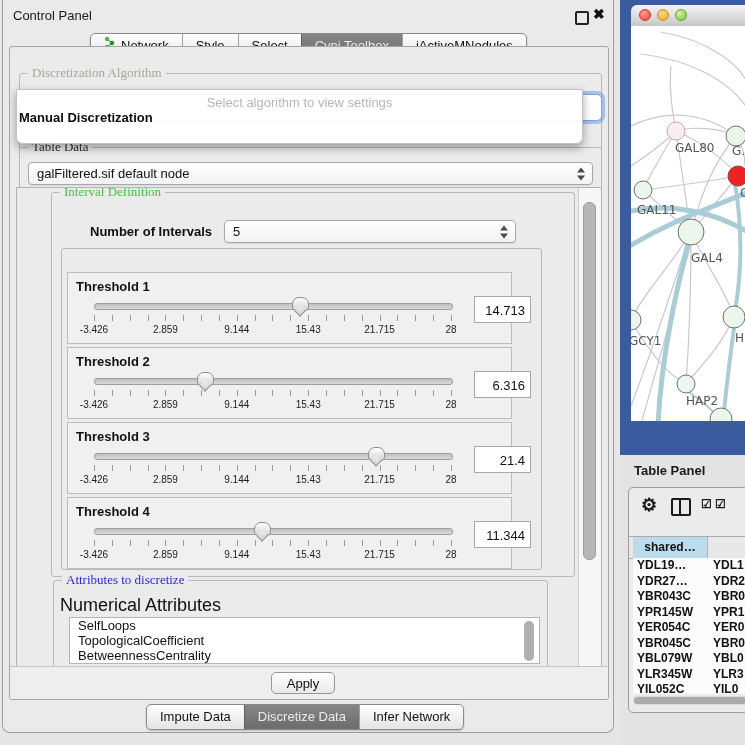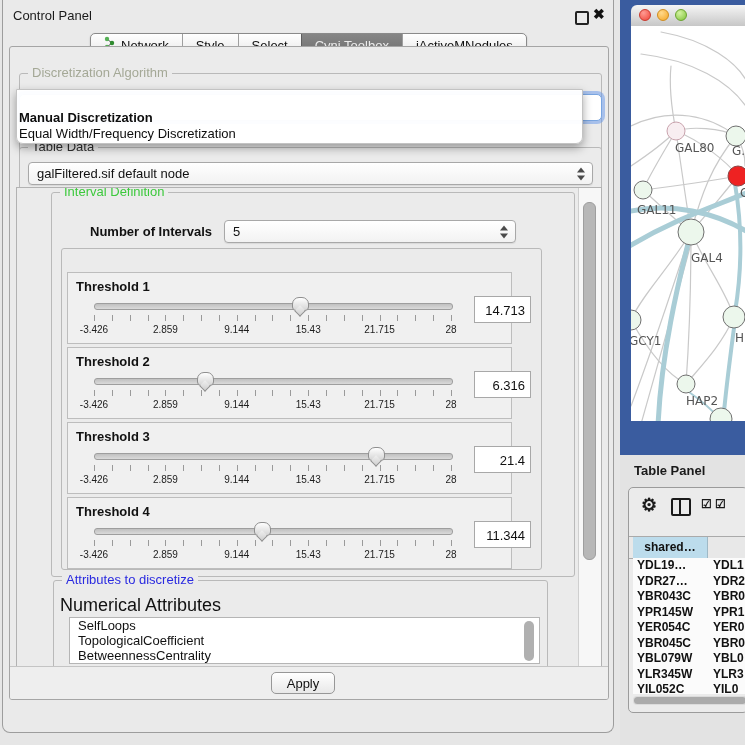--- a/index.html
+++ b/index.html
@@ -22,21 +22,21 @@
   .seg .s{padding:0 13px;line-height:24px;font-size:13px;color:#111;
     border-left:1px solid #9f9f9f;display:flex;align-items:center;gap:5px;white-space:nowrap;}
   .seg .s:first-child{border-left:none;}
   .seg .s.sel{background:linear-gradient(#868686,#6c6c6c);color:#ececec;border-left-color:#5f5f5f;}
 
   
   .content{position:absolute;left:6px;top:46px;width:600px;height:654px;
     background:#ebebeb;border:1px solid #a5a5a5;border-radius:3px;box-sizing:border-box;overflow:hidden;}
 
   .grp{position:absolute;border:1px solid #b9b9b9;border-radius:3px;box-sizing:border-box;}
-  .legend{position:absolute;top:-9px;left:8px;background:#ebebeb;padding:0 4px;font-size:13px;white-space:nowrap;}
+  .legend{position:absolute;top:-9px;left:8px;background:#ebebeb;padding:0 4px;font-size:13px;white-space:nowrap;font-family:Liberation Serif, serif;}
   .legend.green{color:#3dc93d;}
   .legend.blue{color:#2a2ae0;}
   .legend.faded{color:#a4a896;}
 
   .combo{position:absolute;background:linear-gradient(#ffffff,#f2f2f2);border:1px solid #a8a8a8;
     border-radius:4px;font-size:13px;box-sizing:border-box;padding-left:8px;
     box-shadow:0 1px 1px rgba(0,0,0,.08);}
   .stepper{position:absolute;right:6px;top:50%;width:9px;height:13px;transform:translateY(-50%);}
   .stepper::before{content:'';position:absolute;left:0;top:0;
     border-left:4px solid transparent;border-right:4px solid transparent;border-bottom:5px solid #4a4a4a;}
@@ -158,22 +158,22 @@
   </div>
 
   <div class="content">
 
     <div class="grp" style="left:9px;top:26px;width:583px;height:118px;">
       <span class="legend faded">Discretization Algorithm</span>
     </div>
     <div class="focus-combo"></div>
 
     <div class="popup">
+      <div class="prompt">Select algorithm to view settings</div>
       <div class="opt b">Manual Discretization</div>
-      <div class="opt n">Equal Width/Frequency Discretization</div>
     </div>
 
     <div class="grp" style="left:9px;top:100px;width:583px;height:44px;">
       <span class="legend" style="color:#2f2f2f;">Table Data</span>
       <div class="combo" style="left:8px;top:14px;width:565px;height:23px;line-height:21px;">
         <span>galFiltered.sif default node</span>
         <span class="stepper"></span>
       </div>
     </div>
 
@@ -266,20 +266,31 @@
       <div class="vscroll">
         <div class="vthumb"></div>
       </div>
     </div>
 
     <div class="apply-row">
       <div class="apply-btn">Apply</div>
     </div>
   </div>
 
+  <div class="seg" style="left:143px;top:704px;">
+    <div class="s">
+        <span>Impute Data</span>
+      </div>
+    <div class="s sel">
+        <span>Discretize Data</span>
+      </div>
+    <div class="s">
+        <span>Infer Network</span>
+      </div>
+  </div>
 </div>
 
 <div class="net-frame">
   <div class="net-titlebar">
     <div class="light r"></div>
     <div class="light y"></div>
     <div class="light g"></div>
   </div>
   <div class="net-canvas">
     <svg width="114" height="395" viewBox="0 0 114 395">

